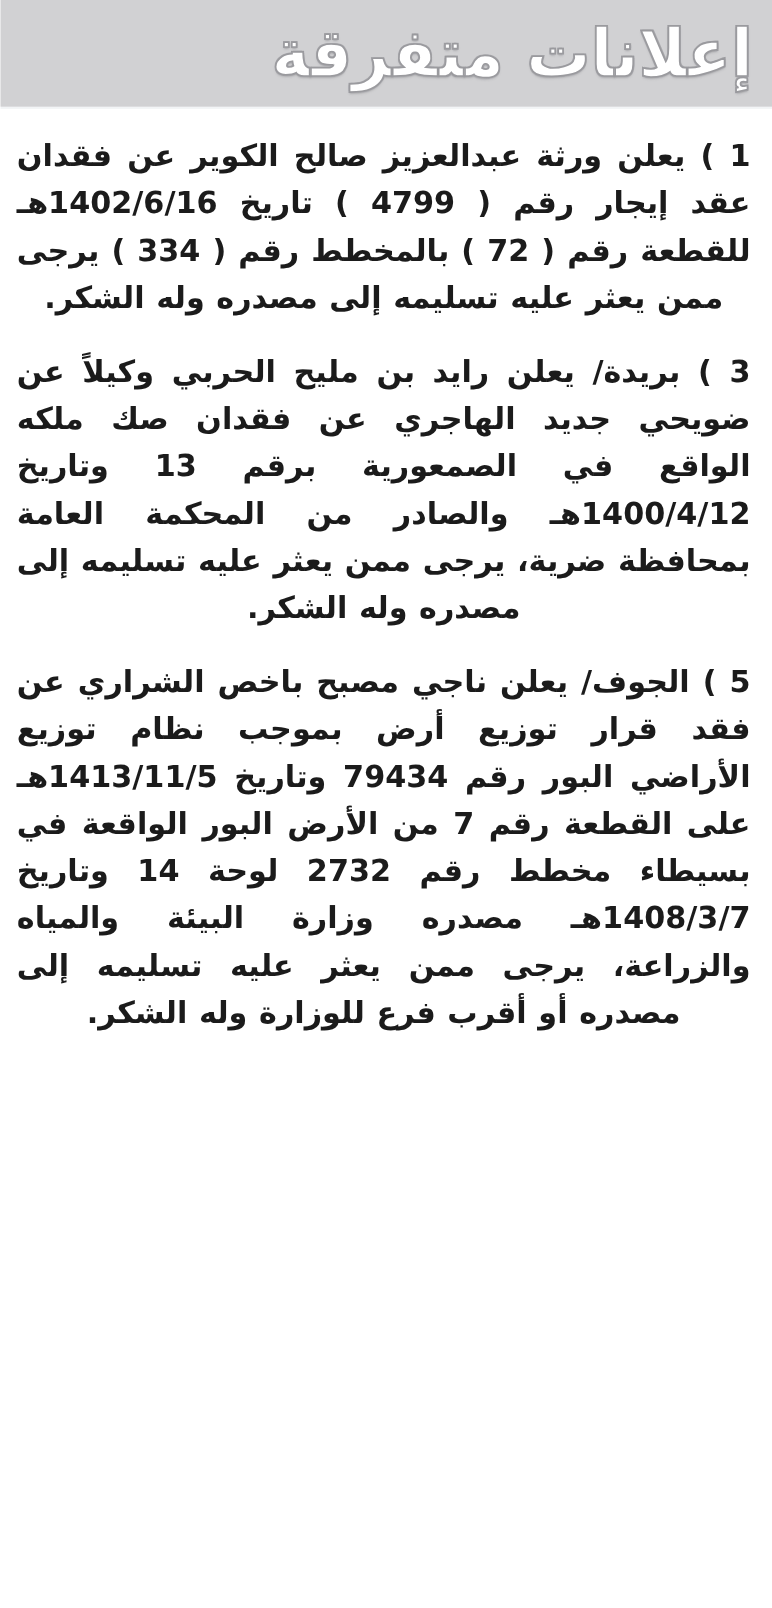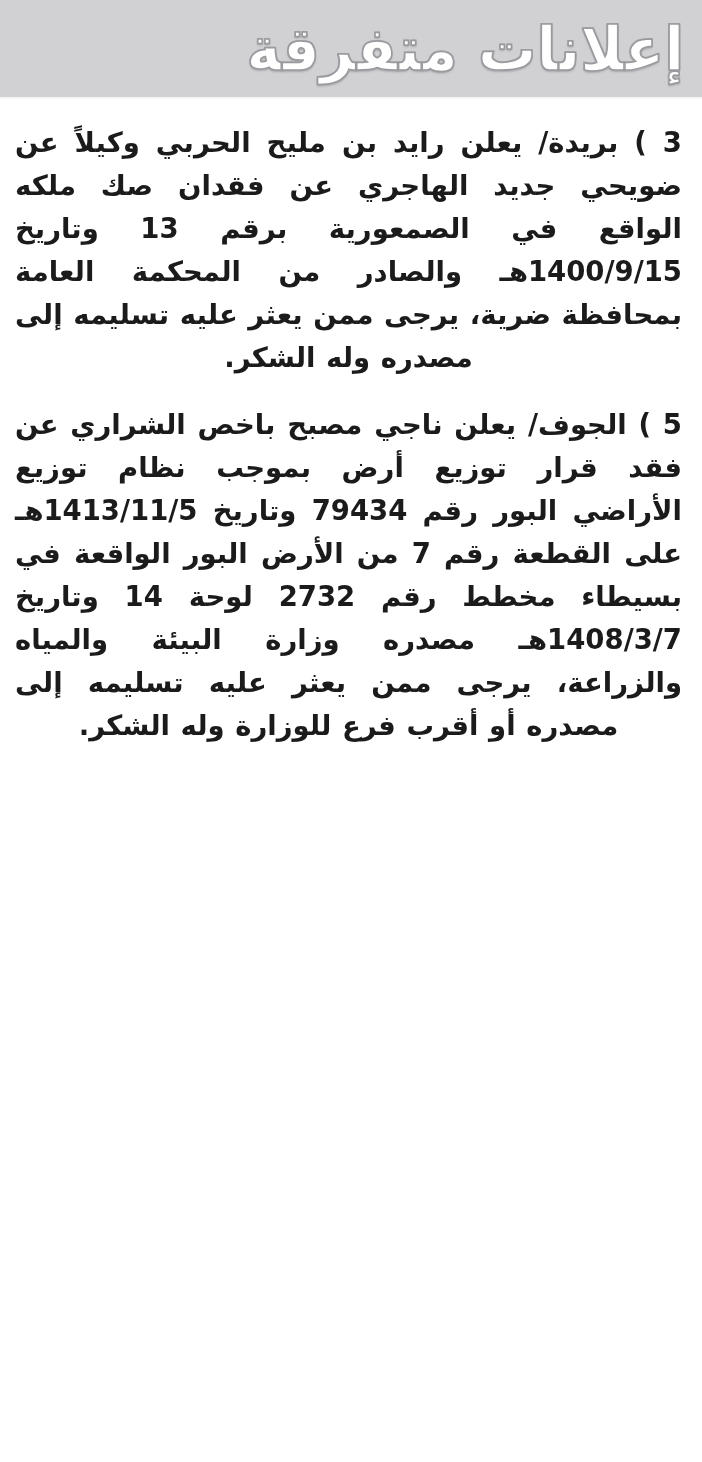--- a/index.html
+++ b/index.html
@@ -92,17 +92,18 @@
 <body>
 
 <div class="page">
 
   <div class="masthead">
     <div class="masthead-title">إعلانات متفرقة</div>
   </div>
   <div class="masthead-rule"></div>
 
   <div class="ads">
-    <p class="ad">3 ) بريدة/ يعلن رايد بن مليح الحربي وكيلاً عن ضويحي جديد الهاجري عن فقدان صك ملكه الواقع في الصمعورية برقم 13 وتاريخ 1400/9/15هـ والصادر من المحكمة العامة بمحافظة ضرية، يرجى ممن يعثر عليه تسليمه إلى مصدره وله الشكر.</p>
+    <p class="ad">1 ) يعلن ورثة عبدالعزيز صالح الكوير عن فقدان عقد إيجار رقم ( 4799 ) تاريخ 1402/6/16هـ للقطعة رقم ( 72 ) بالمخطط رقم ( 334 ) يرجى ممن يعثر عليه تسليمه إلى مصدره وله الشكر.</p>
+    <p class="ad">3 ) بريدة/ يعلن رايد بن مليح الحربي وكيلاً عن ضويحي جديد الهاجري عن فقدان صك ملكه الواقع في الصمعورية برقم 13 وتاريخ 1400/4/12هـ والصادر من المحكمة العامة بمحافظة ضرية، يرجى ممن يعثر عليه تسليمه إلى مصدره وله الشكر.</p>
     <p class="ad">5 ) الجوف/ يعلن ناجي مصبح باخص الشراري عن فقد قرار توزيع أرض بموجب نظام توزيع الأراضي البور رقم 79434 وتاريخ 1413/11/5هـ على القطعة رقم 7 من الأرض البور الواقعة في بسيطاء مخطط رقم 2732 لوحة 14 وتاريخ 1408/3/7هـ مصدره وزارة البيئة والمياه والزراعة، يرجى ممن يعثر عليه تسليمه إلى مصدره أو أقرب فرع للوزارة وله الشكر.</p>
   </div>
 
 </div>
 
 </body></html>

